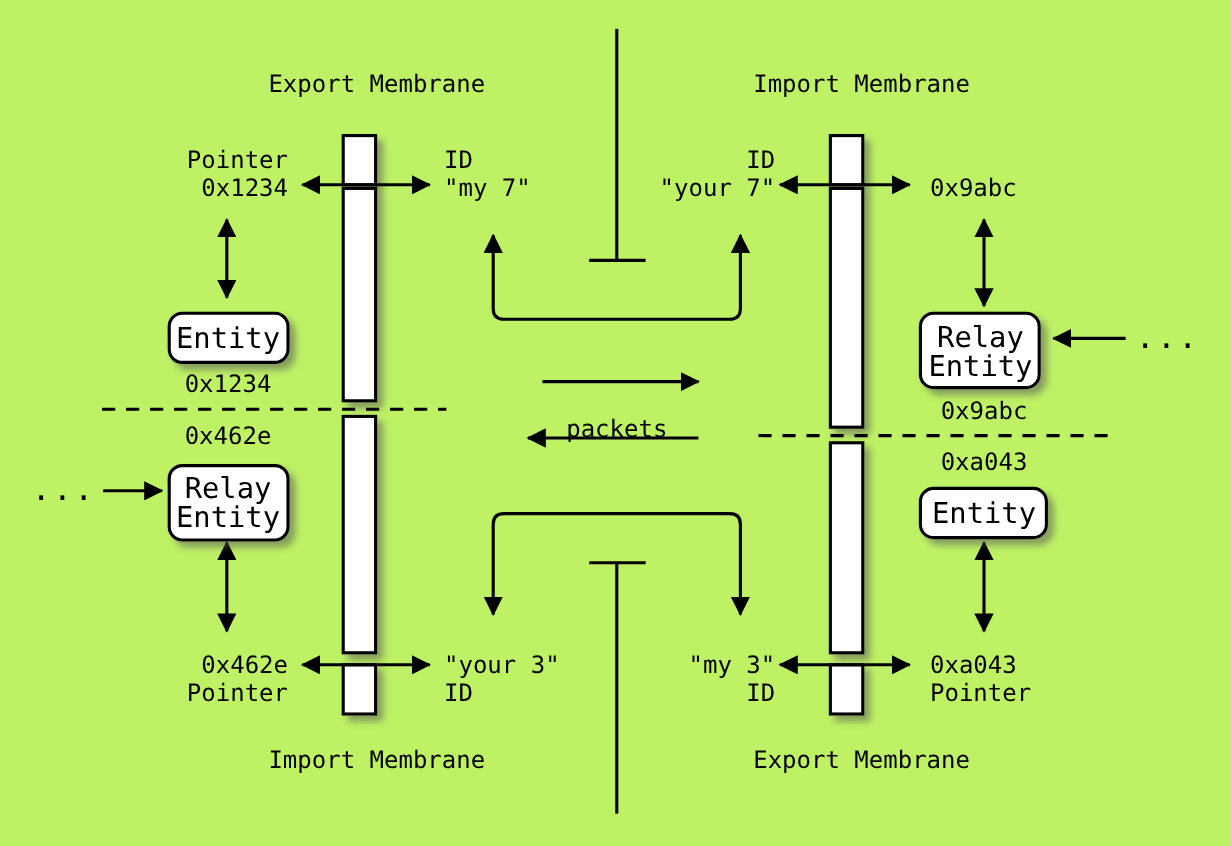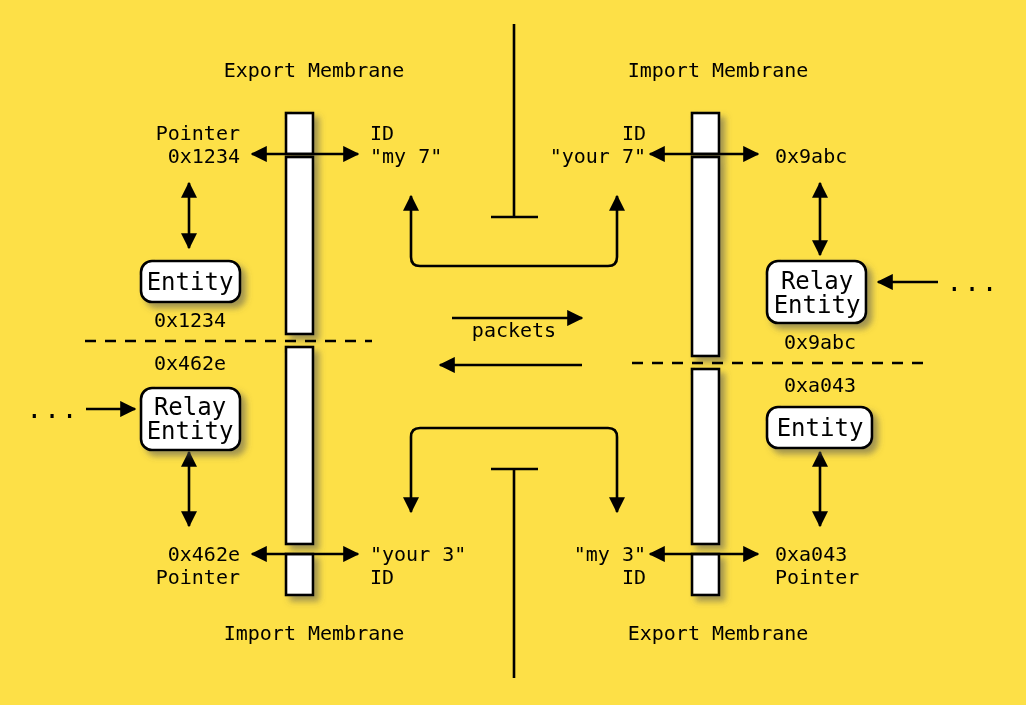--- a/index.html
+++ b/index.html
@@ -8,21 +8,21 @@
     padding: 0;
     background: #ffffff;
   }
   body {
     font-family: "DejaVu Sans Mono", "Liberation Mono", monospace;
   }
   #stage {
     position: relative;
     width: 1026px;
     height: 705px;
-    background: #fde047;
+    background: #bef264;
     overflow: hidden;
   }
   #canvas {
     position: absolute;
     left: 0;
     top: 0;
     width: 1026px;
     height: 705px;
   }
   .lbl {
@@ -181,15 +181,15 @@
   <div class="entity-text" style="left:820px; top:428px;">Entity</div>
 
   <div class="dots" style="left:973px; top:282px;">...</div>
 
   <div class="lbl r" style="left:646px; top:542px;">"my 3"</div>
   <div class="lbl r" style="left:646px; top:565px;">ID</div>
 
   <div class="lbl l" style="left:775px; top:542px;">0xa043</div>
   <div class="lbl l" style="left:775px; top:565px;">Pointer</div>
 
-  <div class="lbl c" style="left:514px; top:318px;">packets</div>
+  <div class="lbl c" style="left:514px; top:345px;">packets</div>
 
 </div>
 
 </body></html>

